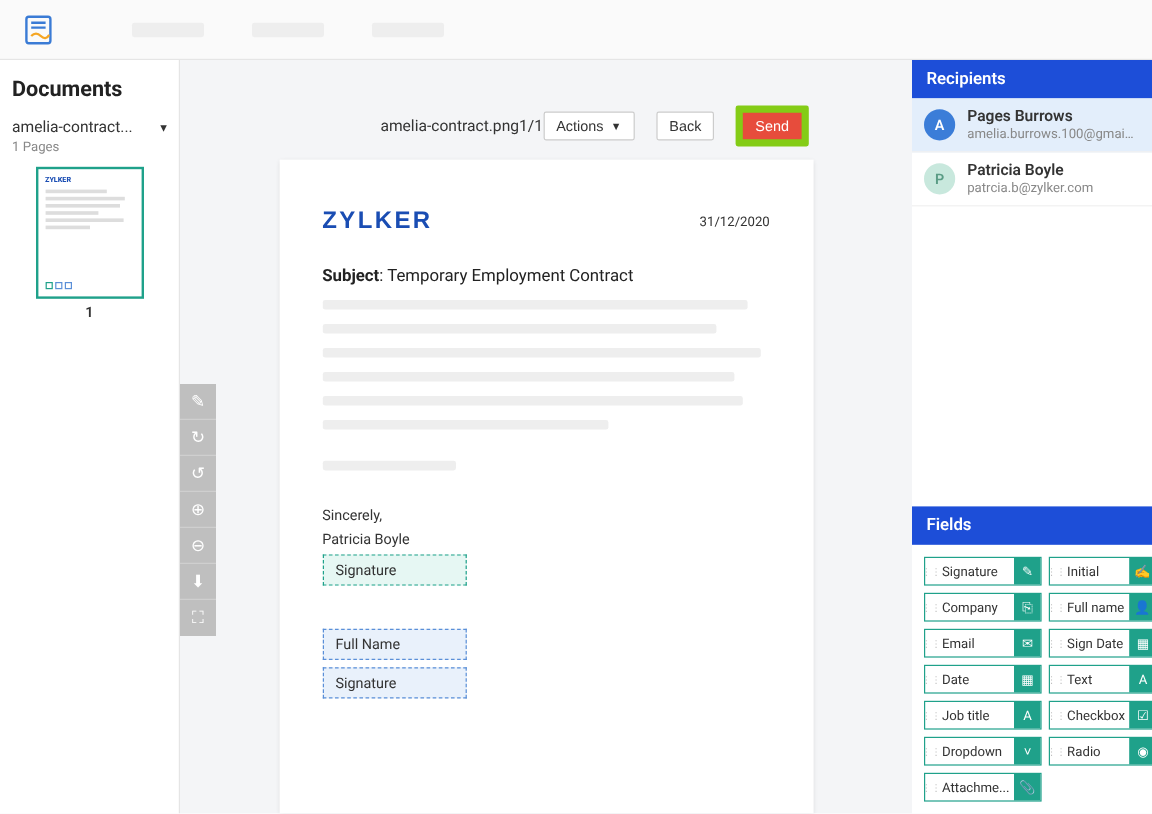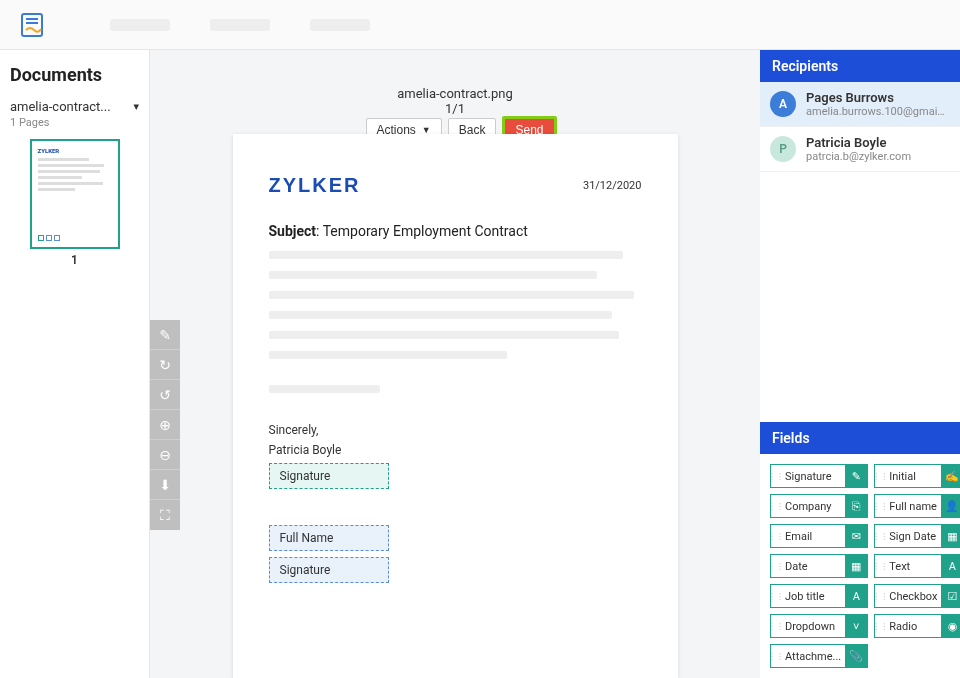--- a/index.html
+++ b/index.html
@@ -14,25 +14,25 @@
   .doc-name-row { display: flex; align-items: center; justify-content: space-between; font-size: 13px; color: #333; }
   .chevron-down { font-size: 11px; color: #333; }
   .doc-pages { font-size: 11px; color: #888; margin-top: 2px; }
   .thumb-wrap { margin-top: 10px; }
   .thumb { width: 90px; height: 110px; border: 2px solid #1fa18a; background: #fff; margin: 0 auto; display: flex; flex-direction: column; padding: 6px; }
   .thumb-label { text-align: center; font-size: 12px; font-weight: 600; margin-top: 4px; color: #333; }
   .canvas-area { flex: 1; background: #f4f5f7; position: relative; display: flex; flex-direction: column; align-items: center; }
   .toolbar-strip { position: absolute; left: 0; top: 270px; width: 30px; background: #bfbfbf; }
   .strip-btn { width: 30px; height: 30px; display: flex; align-items: center; justify-content: center; color: #fff; font-size: 14px; border-bottom: 1px solid rgba(255,255,255,0.25); cursor: pointer; }
   .strip-btn:last-child { border-bottom: none; }
-  .doc-header { width: 445px; height: 40px; display: flex; align-items: center; justify-content: flex-start; margin-top: 36px; font-size: 13px; color: #333; padding: 0 4px; flex-direction: column; }
-  .doc-header-right { display: flex; align-items: center; gap: 6px; margin-left: 12px; }
+  .doc-header { width: 445px; height: 40px; display: flex; align-items: center; justify-content: flex-end; margin-top: 36px; font-size: 13px; color: #333; padding: 0 4px; }
+  .doc-header-right { display: flex; align-items: center; gap: 18px; }
   .btn { background: #fff; border: 1px solid #ccc; border-radius: 2px; padding: 4px 10px; font-size: 12px; color: #333; cursor: pointer; }
   .btn-actions { display: flex; align-items: center; gap: 6px; }
-  .btn-send { background: #e74c3c; border: 3px solid #84cc16; color: #fff; }
+  .btn-send { background: #e74c3c; border: 6px solid #84cc16; color: #fff; }
   .page { width: 445px; background: #fff; box-shadow: 0 1px 4px rgba(0,0,0,0.12); padding: 40px 36px 30px 36px; margin-top: 8px; height: 560px; position: relative; }
   .page-top { display: flex; justify-content: space-between; align-items: center; margin-bottom: 26px; }
   .brand { font-size: 20px; font-weight: 800; color: #1a4db3; letter-spacing: 2px; font-family: Arial, sans-serif; }
   .page-date { font-size: 11px; color: #333; }
   .subject { font-size: 14px; color: #222; margin-bottom: 12px; }
   .subject .lbl { font-weight: 700; }
   .para-line { height: 8px; background: #eee; border-radius: 2px; margin-bottom: 12px; }
   .sincerely { font-size: 12px; color: #333; margin-top: 30px; }
   .signer-name { font-size: 12px; color: #333; margin-top: 6px; }
   .field-placeholder { border: 1px dashed; padding: 5px 10px; font-size: 12px; margin-top: 6px; display: inline-block; min-width: 120px; }

